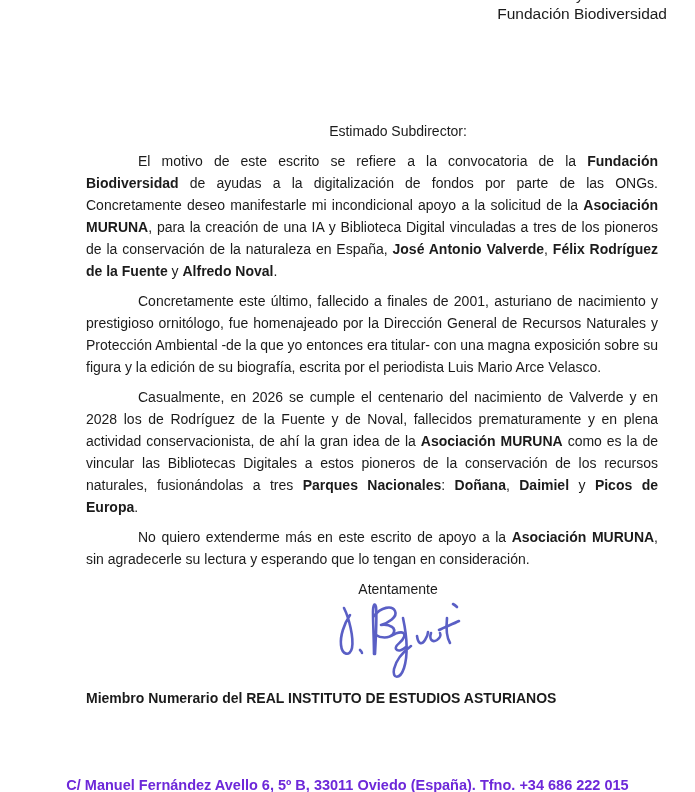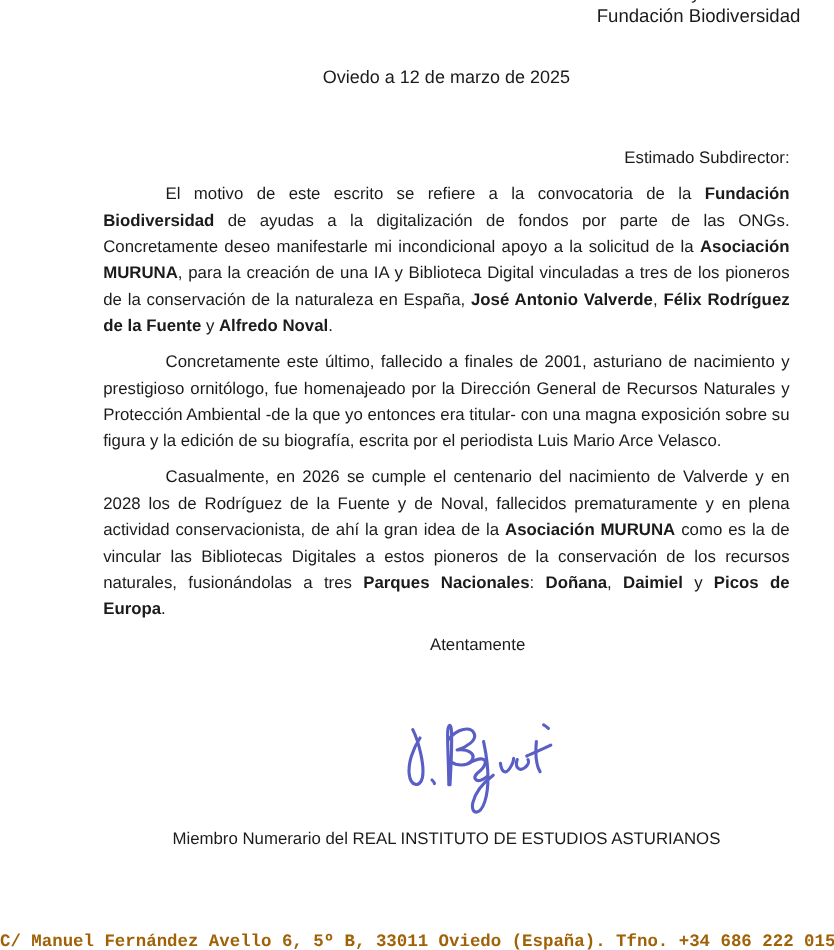--- a/index.html
+++ b/index.html
@@ -39,64 +39,64 @@
   .letter-body {
     position: absolute;
     top: 120px; left: 86px; width: 572px;
     font-size: 14px; line-height: 22px;
   }
   .letter-body p {
     text-indent: 52px;
     text-align: justify;
     margin-bottom: 8px;
   }
-  .letter-body p.greeting { text-align: right; margin-bottom: 8px; }
+  .letter-body p.greeting { text-align: center; margin-bottom: 8px; }
   .letter-body p.closing { text-align: center; margin-top: 2px; }
   .letter-body strong { font-weight: bold; }
 
   .signature {
     position: absolute;
     top: 600px; left: 330px;
     width: 140px; height: 82px;
   }
 
   .member-title {
     position: absolute;
     top: 690px; left: 86px; width: 572px;
-    font-size: 14px; font-weight: normal;
-    text-align: center; white-space: nowrap;
+    font-size: 14px; font-weight: bold;
+    text-align: left; white-space: nowrap;
   }
 
   .footer-address {
     position: absolute;
     top: 777px; left: 0; width: 695px;
     font-size: 14.5px; font-weight: bold;
     text-align: center; white-space: nowrap;
   }
 </style>
 </head>
 <body>
 
 <div class="page">
 
   <div class="clipped-top">Subdirección de Biodiversidad y Medio Natural</div>
 
   <div class="org-line">Fundación Biodiversidad</div>
 
-  <div class="dateline">Oviedo a 12 de marzo de 2025</div>
 
   <div class="letter-body">
     <p class="greeting">Estimado Subdirector:</p>
 
     <p><span>El motivo de este escrito se refiere a la convocatoria de la </span><strong>Fundación Biodiversidad</strong><span> de ayudas a la digitalización de fondos por parte de las ONGs. Concretamente deseo manifestarle mi incondicional apoyo a la solicitud de la </span><strong>Asociación MURUNA</strong><span>, para la creación de una IA y Biblioteca Digital vinculadas a tres de los pioneros de la conservación de la naturaleza en España, </span><strong>José Antonio Valverde</strong><span>, </span><strong>Félix Rodríguez de la Fuente</strong><span> y </span><strong>Alfredo Noval</strong><span>.</span></p>
 
     <p><span>Concretamente este último, fallecido a finales de 2001, asturiano de nacimiento y prestigioso ornitólogo, fue homenajeado por la Dirección General de Recursos Naturales y Protección Ambiental -de la que yo entonces era titular- con una magna exposición sobre su figura y la edición de su biografía, escrita por el periodista Luis Mario Arce Velasco.</span></p>
 
     <p><span>Casualmente, en 2026 se cumple el centenario del nacimiento de Valverde y en 2028 los de Rodríguez de la Fuente y de Noval, fallecidos prematuramente y en plena actividad conservacionista, de ahí la gran idea de la </span><strong>Asociación MURUNA</strong><span> como es la de vincular las Bibliotecas Digitales a estos pioneros de la conservación de los recursos naturales, fusionándolas a tres </span><strong>Parques Nacionales</strong><span>: </span><strong>Doñana</strong><span>, </span><strong>Daimiel</strong><span> y </span><strong>Picos de Europa</strong><span>.</span></p>
 
+    <p><span>No quiero extenderme más en este escrito de apoyo a la </span><strong>Asociación MURUNA</strong><span>, sin agradecerle su lectura y esperando que lo tengan en consideración.</span></p>
 
     <p class="closing">Atentamente</p>
   </div>
 
   <svg class="signature" viewBox="0 0 140 82" aria-hidden="true">
     <g fill="none" stroke="#5a5fc5" stroke-width="2.6" stroke-linecap="round" stroke-linejoin="round">
       <path d="M14,8 C19,18 24,38 22,48 C20,57 12,55 11,45 C10,36 14,24 20,15"></path>
       <path d="M30,50 c1,1 2,2 2,3"></path>
       <path d="M45,54 C46,36 47,16 46,7 C45,2 43,5 43,12 C43,24 44,42 44,54"></path>
       <path d="M44,16 C51,7 62,5 65,11 C68,17 58,23 51,25 C60,24 67,28 63,34 C59,39 50,38 46,35"></path>
@@ -105,15 +105,15 @@
       <path d="M87,36 C88,43 91,46 95,40 C97,37 98,34 98,32"></path>
       <path d="M101,33 C99,39 102,43 107,40 C110,38 111,35 110,33"></path>
       <path d="M117,18 C116,28 117,38 120,43"></path>
       <path d="M109,30 C115,27 123,24 129,21"></path>
       <path d="M123,4 C125,5 126,6 127,7"></path>
     </g>
   </svg>
 
   <div class="member-title">Miembro Numerario del REAL INSTITUTO DE ESTUDIOS ASTURIANOS</div>
 
-  <div class="footer-address" style="color: #a16207; font-family: Liberation Mono, monospace;">C/ Manuel Fernández Avello 6, 5º B, 33011 Oviedo (España). Tfno. +34 686 222 015</div>
+  <div class="footer-address" style="color: #6d28d9;">C/ Manuel Fernández Avello 6, 5º B, 33011 Oviedo (España). Tfno. +34 686 222 015</div>
 
 </div>
 
 </body></html>

